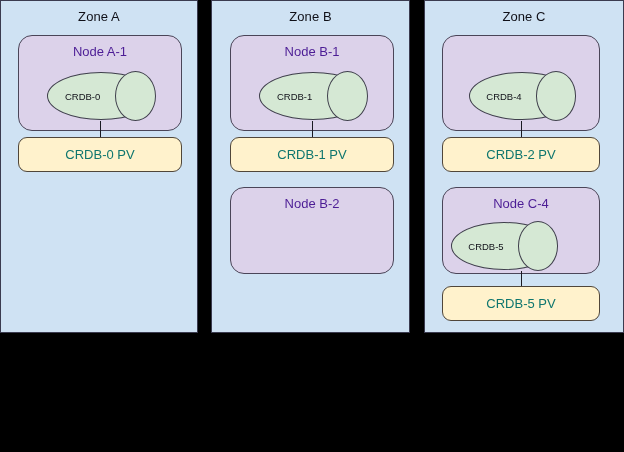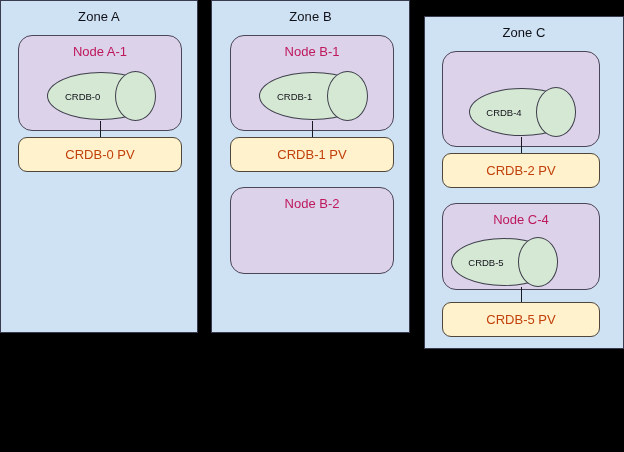--- a/index.html
+++ b/index.html
@@ -51,21 +51,21 @@
     border-radius: 14px;
     box-sizing: border-box;
   }
   .node-title {
     position: absolute;
     left: 0;
     right: 0;
     top: 8px;
     text-align: center;
     font-size: 13px;
-    color: #be185d;
+    color: #4c1d95;
   }
 
   
   .cylinder {
     position: absolute;
     box-sizing: border-box;
   }
   .cyl-body {
     position: absolute;
     left: 0;
@@ -106,21 +106,21 @@
     background: #fff2cc;
     border: 1px solid #50463a;
     border-radius: 9px;
     box-sizing: border-box;
     display: flex;
     align-items: center;
     justify-content: center;
   }
   .pv-label {
     font-size: 13px;
-    color: #c2410c;
+    color: #0f766e;
   }
 
   
   .connector {
     position: absolute;
     width: 1px;
     background: #1a1a22;
   }
 </style>
 </head>
@@ -165,21 +165,21 @@
 
     <div class="pv" style="left:18px; top:136px; width:164px; height:35px;">
       <span class="pv-label">CRDB-1 PV</span>
     </div>
 
     <div class="node" style="left:18px; top:186px; width:164px; height:87px;">
       <div class="node-title">Node B-2</div>
     </div>
   </div>
 
-  <div class="zone" style="left:424px; top:0px; width:200px; height:333px;margin-top:16px;">
+  <div class="zone" style="left:424px; top:0px; width:200px; height:333px;">
     <div class="zone-title">Zone C</div>
 
     <div class="node" style="left:17px; top:34px; width:158px; height:96px;">
 
       <div class="cylinder" style="left:26px; top:36px; width:106px; height:48px;">
         <div class="cyl-body"></div>
         <div class="cyl-cap"></div>
         <div class="cyl-label">CRDB-4</div>
       </div>
     </div>

